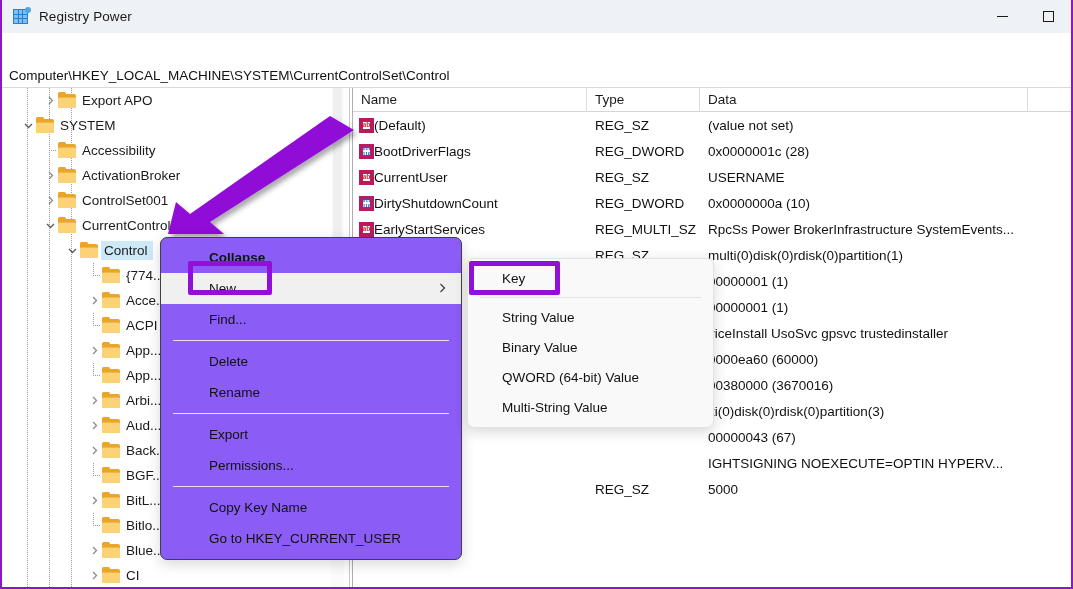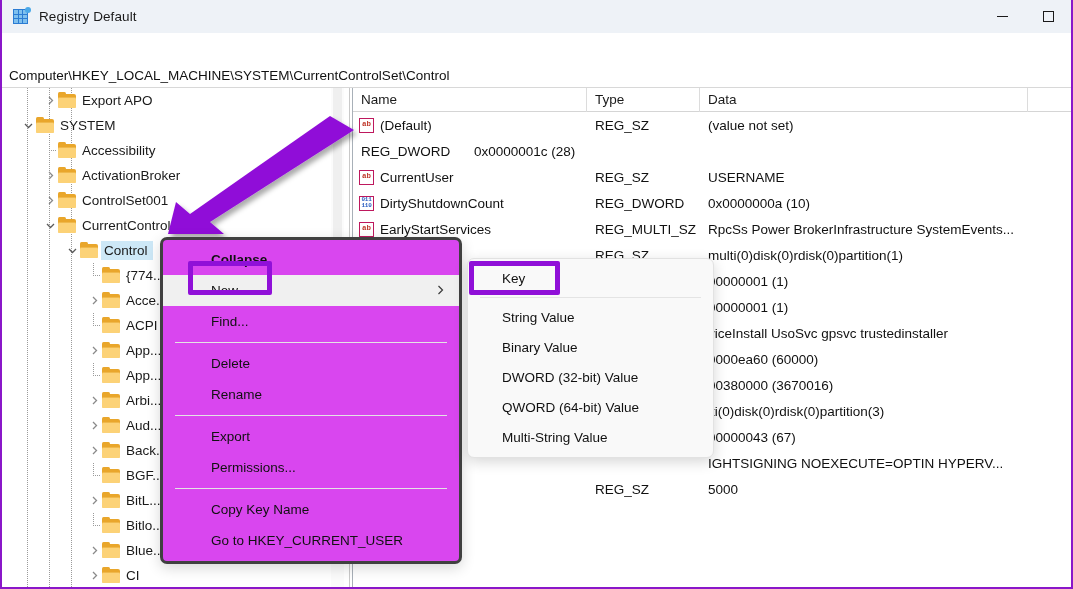--- a/index.html
+++ b/index.html
@@ -201,41 +201,41 @@
   }
   .list-row .cell {
     font-size: 13.5px; color: #111111;
     flex: none; overflow: hidden;
   }
   .list-row .cell-name { width: 234px; display: flex; align-items: center; padding-left: 6px; }
   .list-row .cell-type { width: 113px; padding-left: 8px; }
   .list-row .cell-data { width: 400px; padding-left: 8px; }
 
   .val-icon {
-    width: 15px; height: 15px; flex: none; margin-right: 6px;
-    border: 1px solid #be185d; background: #ffffff;
+    width: 15px; height: 15px; flex: none; 
+    border: 4px solid #be185d; background: #ffffff;
     position: relative;
     display: flex; align-items: center; justify-content: center;
     font-size: 7.5px; font-weight: bold;
-    font-family: Liberation Mono, monospace;
+    font-family: Liberation Serif, serif;
     line-height: 1;
   }
   .val-icon.sz { color: #c0392b; }
   .val-icon.dw { color: #2b5fc0; font-size: 6px; letter-spacing: -0.3px; }
   .val-icon .l1 { display:block; }
   .val-icon .l2 { display:block; }
   .val-icon.dw .stack { display:flex; flex-direction:column; line-height: 1; }
 
   
   .ctx-menu {
     position: absolute;
     left: 158px; top: 237px;
     width: 302px;
-    background: #d946ef;
-    border: 3px solid #404040;
+    background: #8b5cf6;
+    border: 1px solid #404040;
     border-radius: 7px;
     box-shadow: 0 4px 14px rgba(0,0,0,0.16);
     padding: 4px 0 5px 0;
     z-index: 40;
   }
   .ctx-item {
     height: 31px;
     display: flex; align-items: center;
     padding-left: 48px; padding-right: 14px;
     font-size: 13.5px; color: #111111;
@@ -302,21 +302,21 @@
           <i></i>
           <i></i>
           <i></i>
           <i></i>
           <i></i>
           <i></i>
           <i></i>
         </div>
       <div class="dot"></div>
     </div>
-    <div class="title-text">Registry Default</div>
+    <div class="title-text">Registry Power</div>
     <div class="win-controls">
       <div class="win-btn">
           <span class="min-glyph"></span>
         </div>
       <div class="win-btn">
           <span class="max-glyph"></span>
         </div>
     </div>
   </div>
 
@@ -586,20 +586,29 @@
       <div id="list-body">
           <div class="list-row">
             <div class="cell cell-name">
               <span class="val-icon sz">ab</span>
               <span>(Default)</span>
             </div>
             <div class="cell cell-type">REG_SZ</div>
             <div class="cell cell-data">(value not set)</div>
           </div>
           <div class="list-row">
+            <div class="cell cell-name">
+              <span class="val-icon dw">
+                <span class="stack">
+                  <span class="l1">011</span>
+                  <span class="l2">110</span>
+                </span>
+              </span>
+              <span>BootDriverFlags</span>
+            </div>
             <div class="cell cell-type">REG_DWORD</div>
             <div class="cell cell-data">0x0000001c (28)</div>
           </div>
           <div class="list-row">
             <div class="cell cell-name">
               <span class="val-icon sz">ab</span>
               <span>CurrentUser</span>
             </div>
             <div class="cell cell-type">REG_SZ</div>
             <div class="cell cell-data">USERNAME</div>
@@ -746,21 +755,20 @@
       <div class="ctx-item">
         <span>Go to HKEY_CURRENT_USER</span>
       </div>
     </div>
 
   <div class="sub-menu" id="sub-menu">
       <div class="sub-item">Key</div>
       <div class="sub-sep"></div>
       <div class="sub-item">String Value</div>
       <div class="sub-item">Binary Value</div>
-      <div class="sub-item">DWORD (32-bit) Value</div>
       <div class="sub-item">QWORD (64-bit) Value</div>
       <div class="sub-item">Multi-String Value</div>
     </div>
 
   <div class="hl-box" id="hl-new"></div>
   <div class="hl-box" id="hl-key"></div>
 
 </div>
 
 </body></html>

